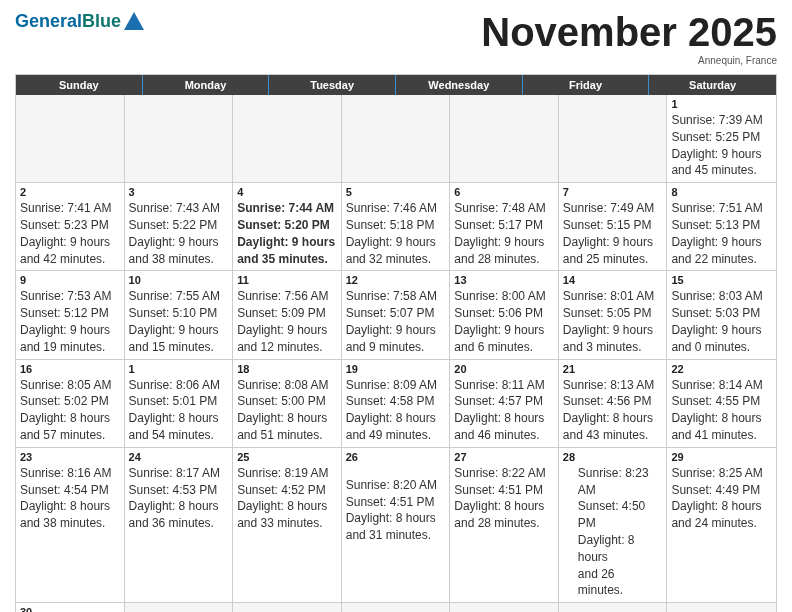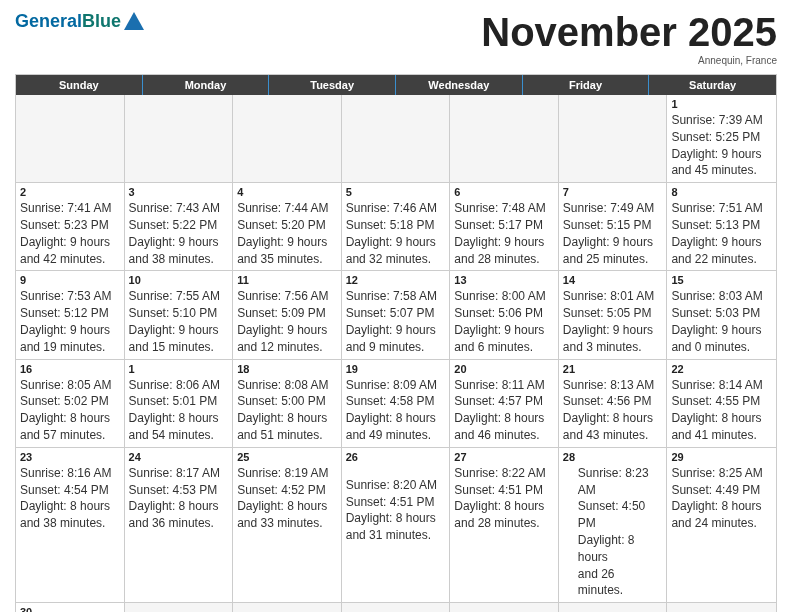--- a/index.html
+++ b/index.html
@@ -159,21 +159,21 @@
           </div>
           <div class="cal-cell">
             <div class="day-num">3</div>
             <div class="sun-info" style="white-space: pre-line;">Sunrise: 7:43 AM
 Sunset: 5:22 PM
 Daylight: 9 hours
 and 38 minutes.</div>
           </div>
           <div class="cal-cell">
             <div class="day-num">4</div>
-            <div class="sun-info" style="white-space: pre-line;">Sunrise: 7:44 AM
+            <div class="sun-info" style="white-space: pre-line; font-weight: bold;">Sunrise: 7:44 AM
 Sunset: 5:20 PM
 Daylight: 9 hours
 and 35 minutes.</div>
           </div>
           <div class="cal-cell">
             <div class="day-num">5</div>
             <div class="sun-info" style="white-space: pre-line;">Sunrise: 7:46 AM
 Sunset: 5:18 PM
 Daylight: 9 hours
 and 32 minutes.</div>

